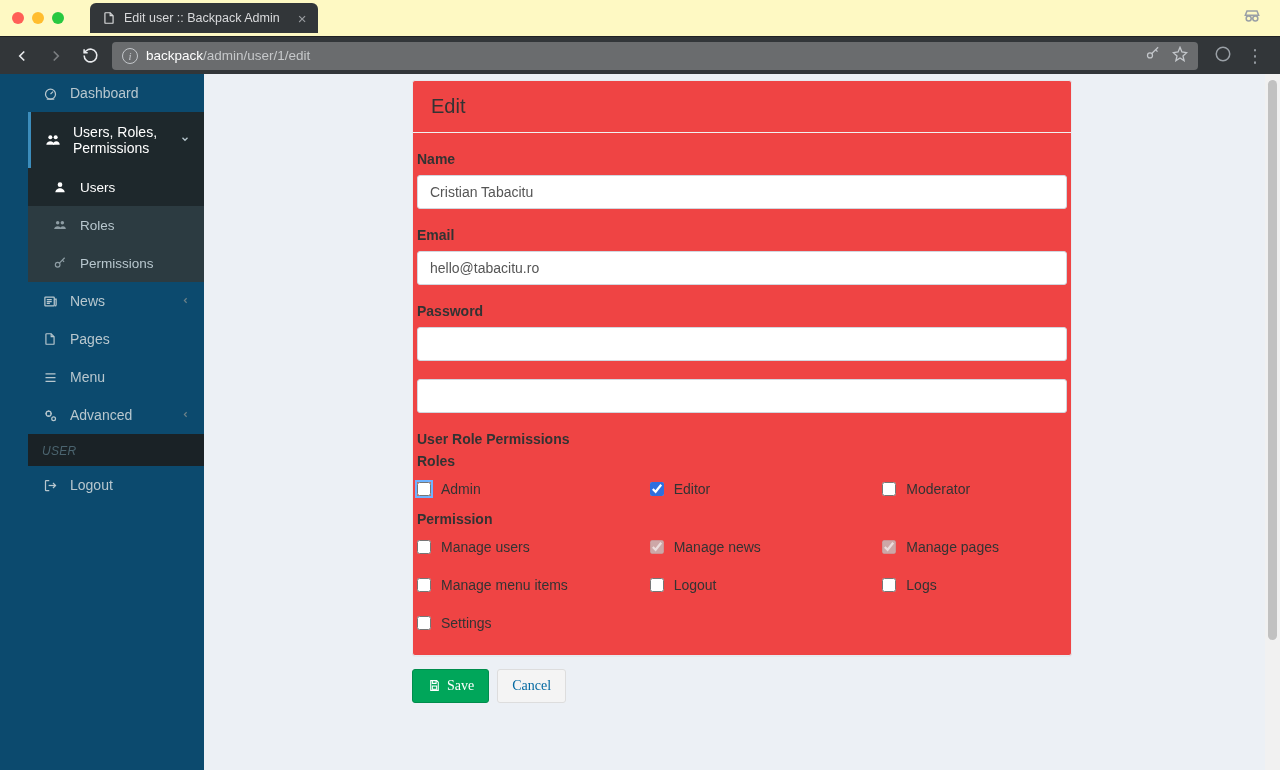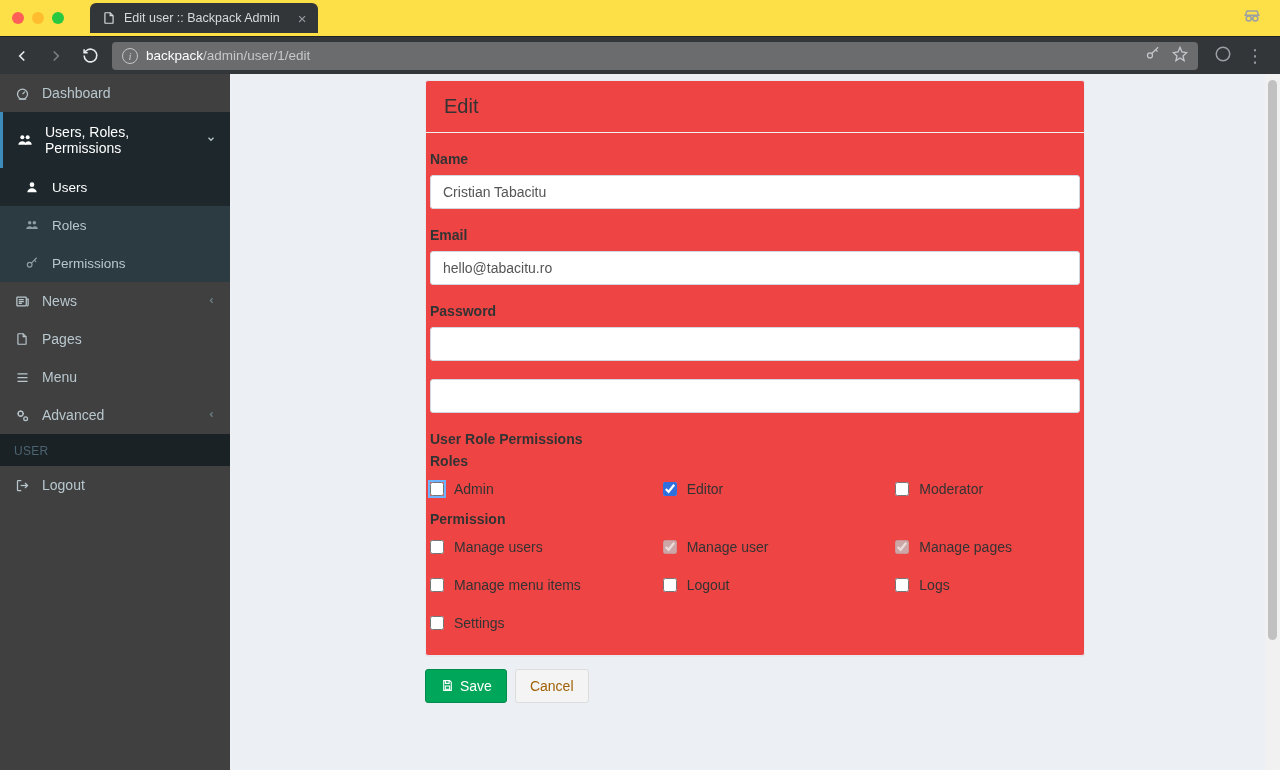--- a/index.html
+++ b/index.html
@@ -1,46 +1,46 @@
 <!DOCTYPE html>
 <html><head>
 <meta charset="utf-8">
 <style>
   * { box-sizing: border-box; margin: 0; padding: 0; }
   html, body { height: 100%; font-family: -apple-system, BlinkMacSystemFont, "Segoe UI", Helvetica, Arial, sans-serif; }
 
   
-  .browser-chrome { background:#fde047; height:74px; display:flex; flex-direction:column; color:#b7babf; }
+  .browser-chrome { background:#fef9c3; height:74px; display:flex; flex-direction:column; color:#b7babf; }
   .chrome-top { height:36px; display:flex; align-items:center; padding:0 8px; gap:6px; }
   .traffic { display:flex; gap:8px; margin:0 8px 0 4px; }
   .dot { width:12px; height:12px; border-radius:50%; }
   .dot.red{background:#ff5f57;} .dot.yellow{background:#ffbd2e;} .dot.green{background:#28c840;}
   .tab { margin-left:12px; display:flex; align-items:center; gap:8px; background:#323639; border-top-left-radius:6px; border-top-right-radius:6px; height:30px; padding:0 12px; font-size:12.5px; color:#d9dadc;}
   .tab .file-icon { width:14px; height:14px; display:inline-flex; align-items:center; justify-content:center; }
   .tab .close { margin-left:10px; color:#9a9da1; font-size:15px; }
   .chrome-right-icons { margin-left:auto; display:flex; gap:14px; padding-right:10px; color:#9aa0a6; }
   .chrome-toolbar { height:38px; background:#323639; display:flex; align-items:center; padding:0 10px; gap:10px; border-top:1px solid #202124;}
   .nav-btn { width:24px; height:24px; display:flex; align-items:center; justify-content:center; color:#9aa0a6; }
   .addr { flex:1; background:#6a6c6e; border-radius:4px; height:28px; display:flex; align-items:center; padding:0 10px; font-size:13.5px; color:#e8eaed; gap:8px;}
   .addr .info{ width:16px; height:16px; border-radius:50%; border:1.5px solid #c4c7cb; display:flex; align-items:center; justify-content:center; font-size:11px; color:#c4c7cb; font-family:Georgia,'Times New Roman',serif; font-style:italic;}
   .addr .url-strong{color:#fff;}
   .addr .url-dim{color:#c6c8ca;}
   .addr-right { margin-left:auto; display:flex; gap:12px; color:#c4c7cb; }
   .toolbar-tail { display:flex; gap:14px; color:#9aa0a6; align-items:center; padding:0 6px;}
 
   
   .app { display:flex; height:calc(100% - 74px); background:#ecf0f5; }
-  .sidebar { width:230px; background:#404040; color:#b8c7ce; font-size:14px; display:flex; flex-direction:column; }
+  .sidebar { width:204px; background:#0c4a6e; color:#b8c7ce; font-size:14px; display:flex; flex-direction:column;padding-left:28px; }
   .side-item { display:flex; align-items:center; gap:12px; padding:11px 14px; cursor:pointer; }
   .side-item.indent { padding-left:24px; background:#2c3b41; font-size:13.5px;}
   .side-item.indent.active { background:#1e282c; color:#fff; }
   .side-group-head { display:flex; align-items:center; gap:12px; padding:12px 14px; background:#1e282c; color:#fff; border-left:3px solid #3c8dbc; cursor:pointer;}
   .side-group-head .chev { margin-left:auto; color:#b8c7ce; font-size:11px;}
   .side-item .chev-right { margin-left:auto; color:#6e8288; font-size:11px;}
-  .side-header { font-size:12px; color:#4b646f; padding:10px 14px 8px; background:#1a2226; letter-spacing:.3px;}
+  .side-header { font-size:12px; color:#4b646f; padding:10px 14px 8px; background:#1a2226; letter-spacing:.3px;font-style:italic;}
   .icon { width:16px; height:16px; display:inline-flex; align-items:center; justify-content:center; flex-shrink:0; }
 
   
   .content { flex:1; overflow:auto; padding:0 0 40px; }
   .card { width:660px; margin:6px auto 0; background:#ef4444; border:1px solid #e7e9ee; border-radius:3px; box-shadow:0 1px 1px rgba(0,0,0,.03); }
   .card-title { font-size:20px; font-weight:400; color:#333; padding:14px 18px; border-bottom:1px solid #f1f1f1;}
   .card-body { padding:18px 4px 24px; color:#333; }
   .field { margin-bottom:18px; }
   .label { font-weight:700; font-size:14px; color:#333; display:block; margin-bottom:8px;}
   .input { width:100%; height:34px; border:1px solid #d2d6de; border-radius:3px; padding:6px 12px; font-size:14px; color:#555; background:#fff;}
@@ -49,23 +49,23 @@
   .sub-title { font-weight:700; font-size:14px; margin:14px 0 10px;}
 
   .check-grid { display:grid; grid-template-columns: 1fr 1fr 1fr; row-gap:20px; column-gap:10px; margin-top:12px;gap:48px;}
   .check { display:flex; align-items:center; gap:10px; font-size:14px; color:#333;}
   .check input[type=checkbox]{ width:14px; height:14px; }
   .check input.focus-ring { outline:2px solid #6fb3ff; outline-offset:0px; border-radius:3px;}
   .check-grid.perms { row-gap:22px; }
   .check input.disabled-check { accent-color:#9aa7b2; }
 
   .actions { width:660px; margin:13px auto 0; display:flex; gap:8px; }
-  .btn { height:34px; border-radius:3px; font-size:14px; padding:0 14px; display:inline-flex; align-items:center; gap:6px; cursor:pointer; border:1px solid transparent;}
+  .btn { height:34px; border-radius:3px; font-size:14px; padding:0 14px; display:inline-flex; align-items:center; gap:6px; cursor:pointer; border:1px solid transparent;font-family:Liberation Serif, serif;}
   .btn-success { background:#00a65a; color:#fff; border-color:#008d4c;}
-  .btn-default { background:#f4f4f4; color:#a16207; border:1px solid #ddd;}
+  .btn-default { background:#f4f4f4; color:#0369a1; border:1px solid #ddd;}
   .btn .icon-save{ width:14px; height:14px; }
 
   .scrollbar { position:absolute; right:0; top:74px; bottom:0; width:15px; background:#f1f1f1; display:flex; flex-direction:column; align-items:center; }
   .thumb { width:9px; background:#c1c1c1; border-radius:5px; margin-top:6px; height:560px; }
 </style>
 </head>
 <body>
 
 <div class="browser-chrome">
   <div class="chrome-top">
@@ -313,21 +313,21 @@
 
         <div class="sub-title">Permission</div>
 
         <div class="check-grid perms" id="perm-grid">
             <label class="check">
               <input type="checkbox" style="">
               <span>Manage users</span>
             </label>
             <label class="check">
               <input type="checkbox" disabled="" class="disabled-check" checked="" style="">
-              <span>Manage user</span>
+              <span>Manage news</span>
             </label>
             <label class="check">
               <input type="checkbox" disabled="" class="disabled-check" checked="" style="">
               <span>Manage pages</span>
             </label>
             <label class="check">
               <input type="checkbox" style="">
               <span>Manage menu items</span>
             </label>
             <label class="check">

